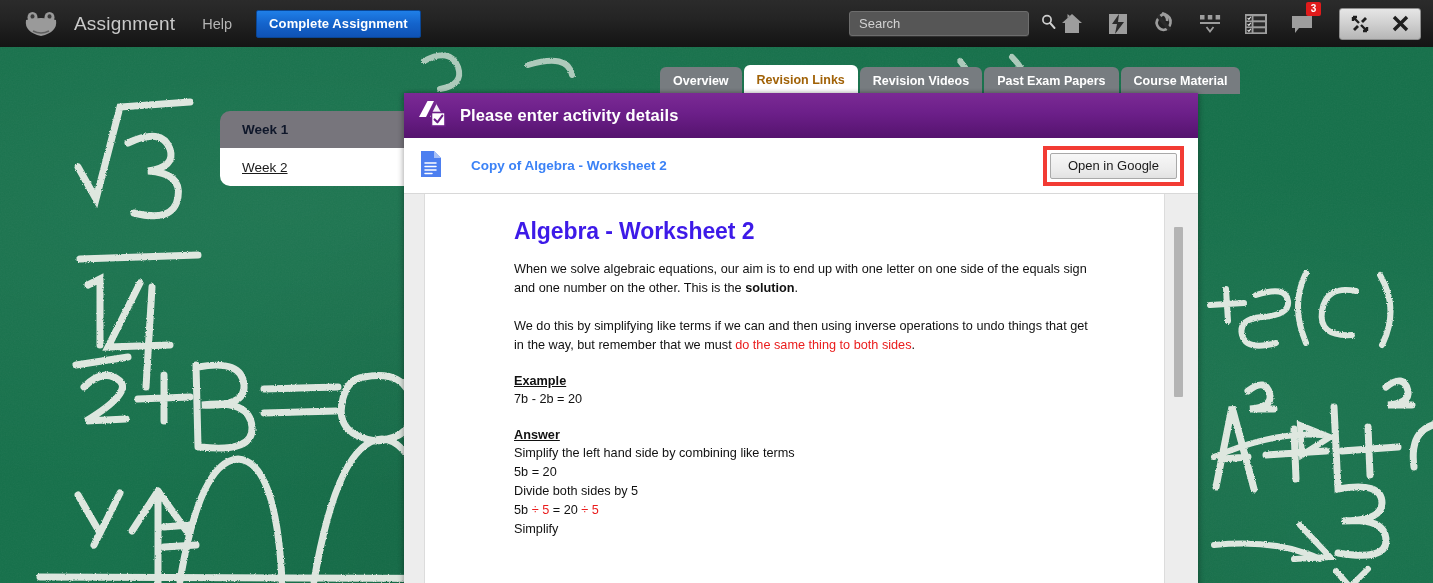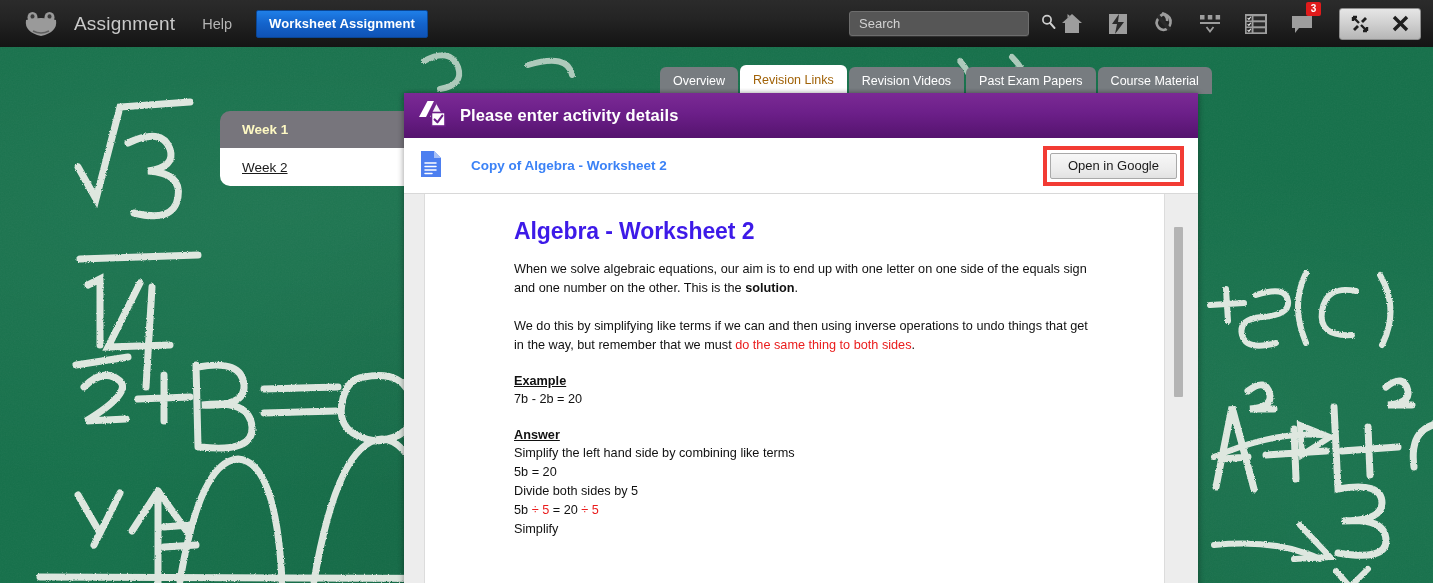--- a/index.html
+++ b/index.html
@@ -137,21 +137,21 @@
     align-items: flex-end;
     z-index: 30;
   }
   .tab {
     height: 27px;
     padding: 0 13px;
     display: flex; align-items: center;
     background: #777c80;
     color: #ffffff;
     font-size: 12.5px;
-    font-weight: normal;
+    font-weight: bold;
     border-radius: 6px 6px 0 0;
     white-space: nowrap;
     margin-right: 2px;
     position: relative;
   }
   .tab.active {
     background: #ffffff;
     color: #a16207;
     height: 29px;
     z-index: 3;
@@ -165,21 +165,21 @@
     z-index: 25;
   }
   .week-item {
     height: 37px;
     display: flex; align-items: center;
     padding-left: 22px;
     font-size: 13.5px;
   }
   .week-item.selected {
     background: #77757c;
-    color: #fef9c3;
+    color: #0f172a;
     font-weight: bold;
     border-radius: 10px 10px 0 0;
     align-items: center;
   }
   .week-item.plain {
     background: #ffffff;
     color: #1a1a1a;
     height: 38px;
     border-radius: 0 0 10px 10px;
   }
@@ -507,21 +507,21 @@
         <ellipse cx="25.5" cy="7.5" rx="5" ry="5.5" fill="#9a9a9a"></ellipse>
         <ellipse cx="8.5" cy="6.5" rx="2" ry="2.3" fill="#3a3a3a"></ellipse>
         <ellipse cx="25.5" cy="6.5" rx="2" ry="2.3" fill="#3a3a3a"></ellipse>
         <path d="M2 10 q15 -4 30 0 q2 12 -15 16 q-17 -4 -15 -16 Z" fill="#9a9a9a"></path>
         <path d="M9 21 q8 4 16 0" stroke="#5e5e5e" stroke-width="1.4" fill="none"></path>
       </svg>
     </span>
 
     <span class="tb-title">Assignment</span>
     <span class="tb-help">Help</span>
-    <button class="tb-complete">Worksheet Assignment</button>
+    <button class="tb-complete">Complete Assignment</button>
 
     <span class="tb-spacer"></span>
 
     <div class="tb-search">
       <input class="tb-search-input" type="text" placeholder="Search" style="">
       <span class="tb-search-icon">
         <svg width="15" height="15" viewBox="0 0 15 15">
           <circle cx="6" cy="5.8" r="4.1" fill="none" stroke="#cfcfcf" stroke-width="1.7"></circle>
           <path d="M9.1 9 L13.5 14" stroke="#cfcfcf" stroke-width="1.9" stroke-linecap="round"></path>
         </svg>

